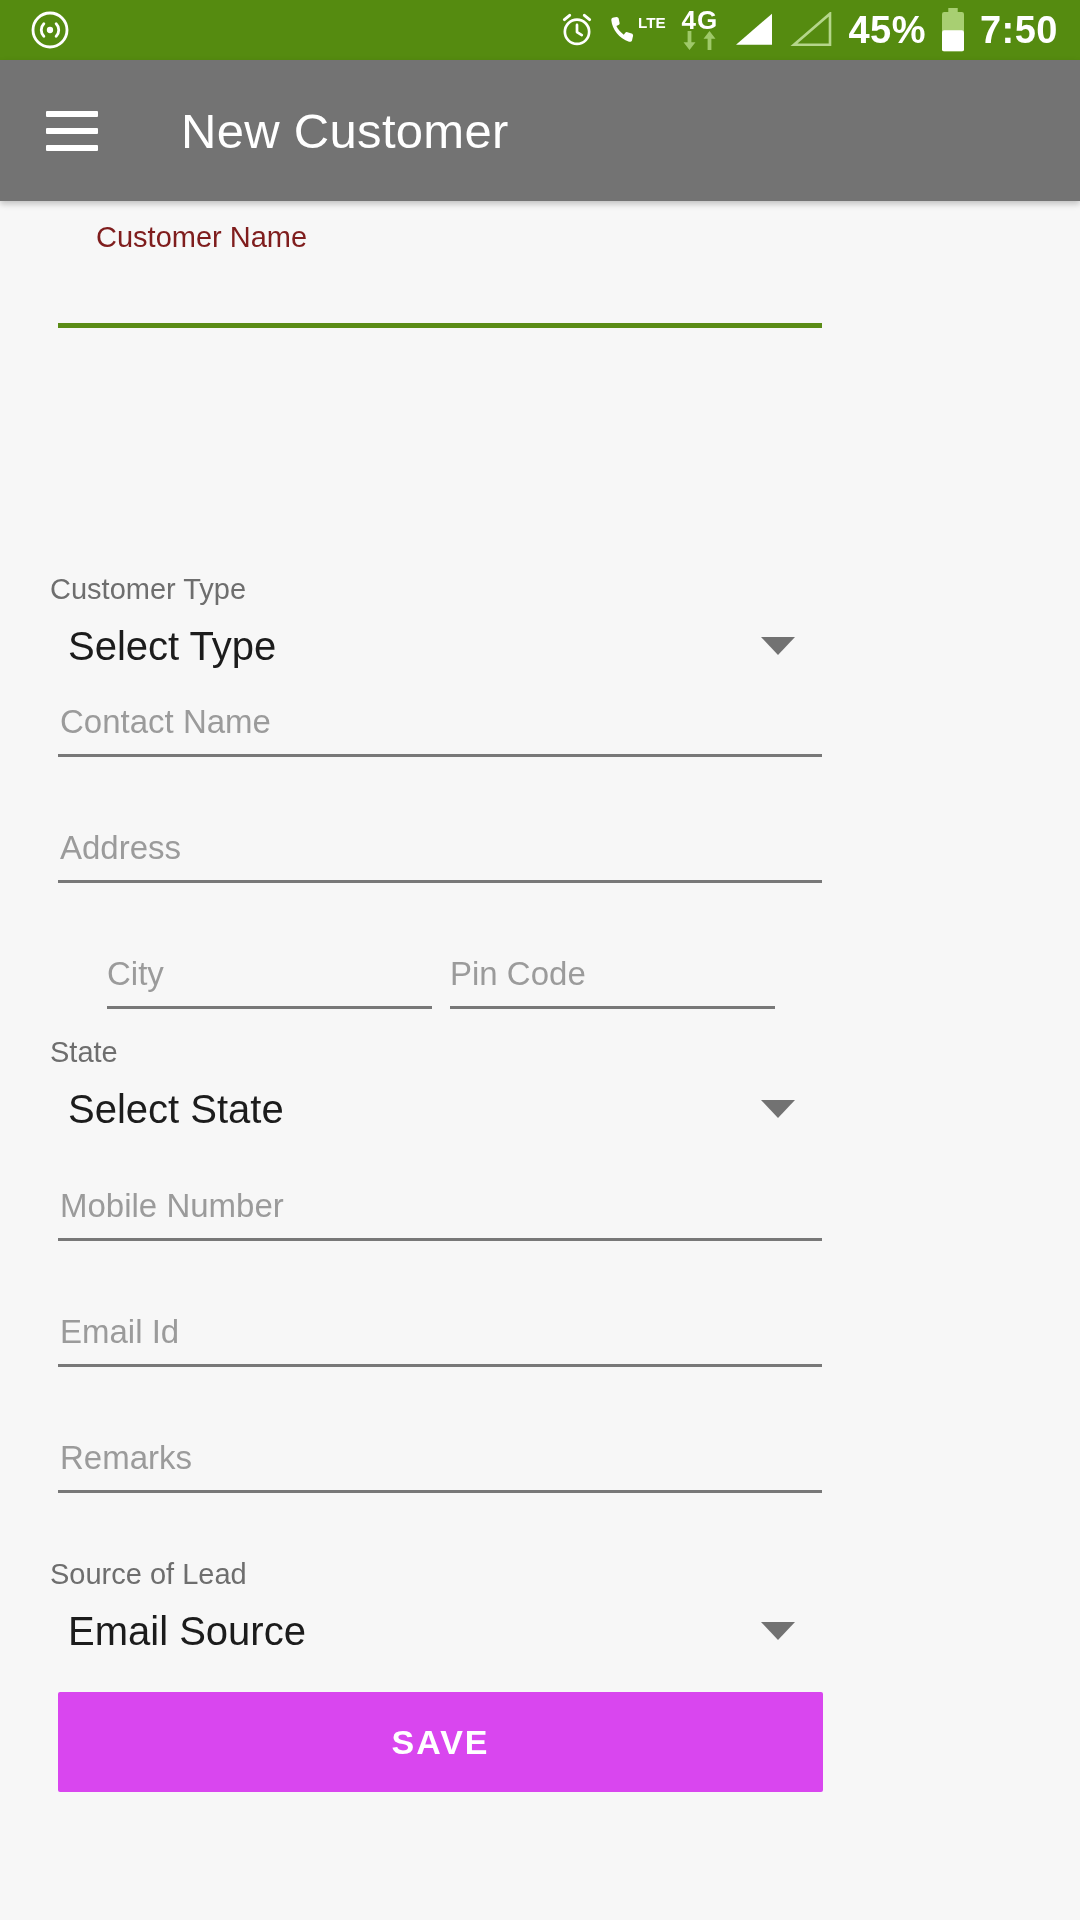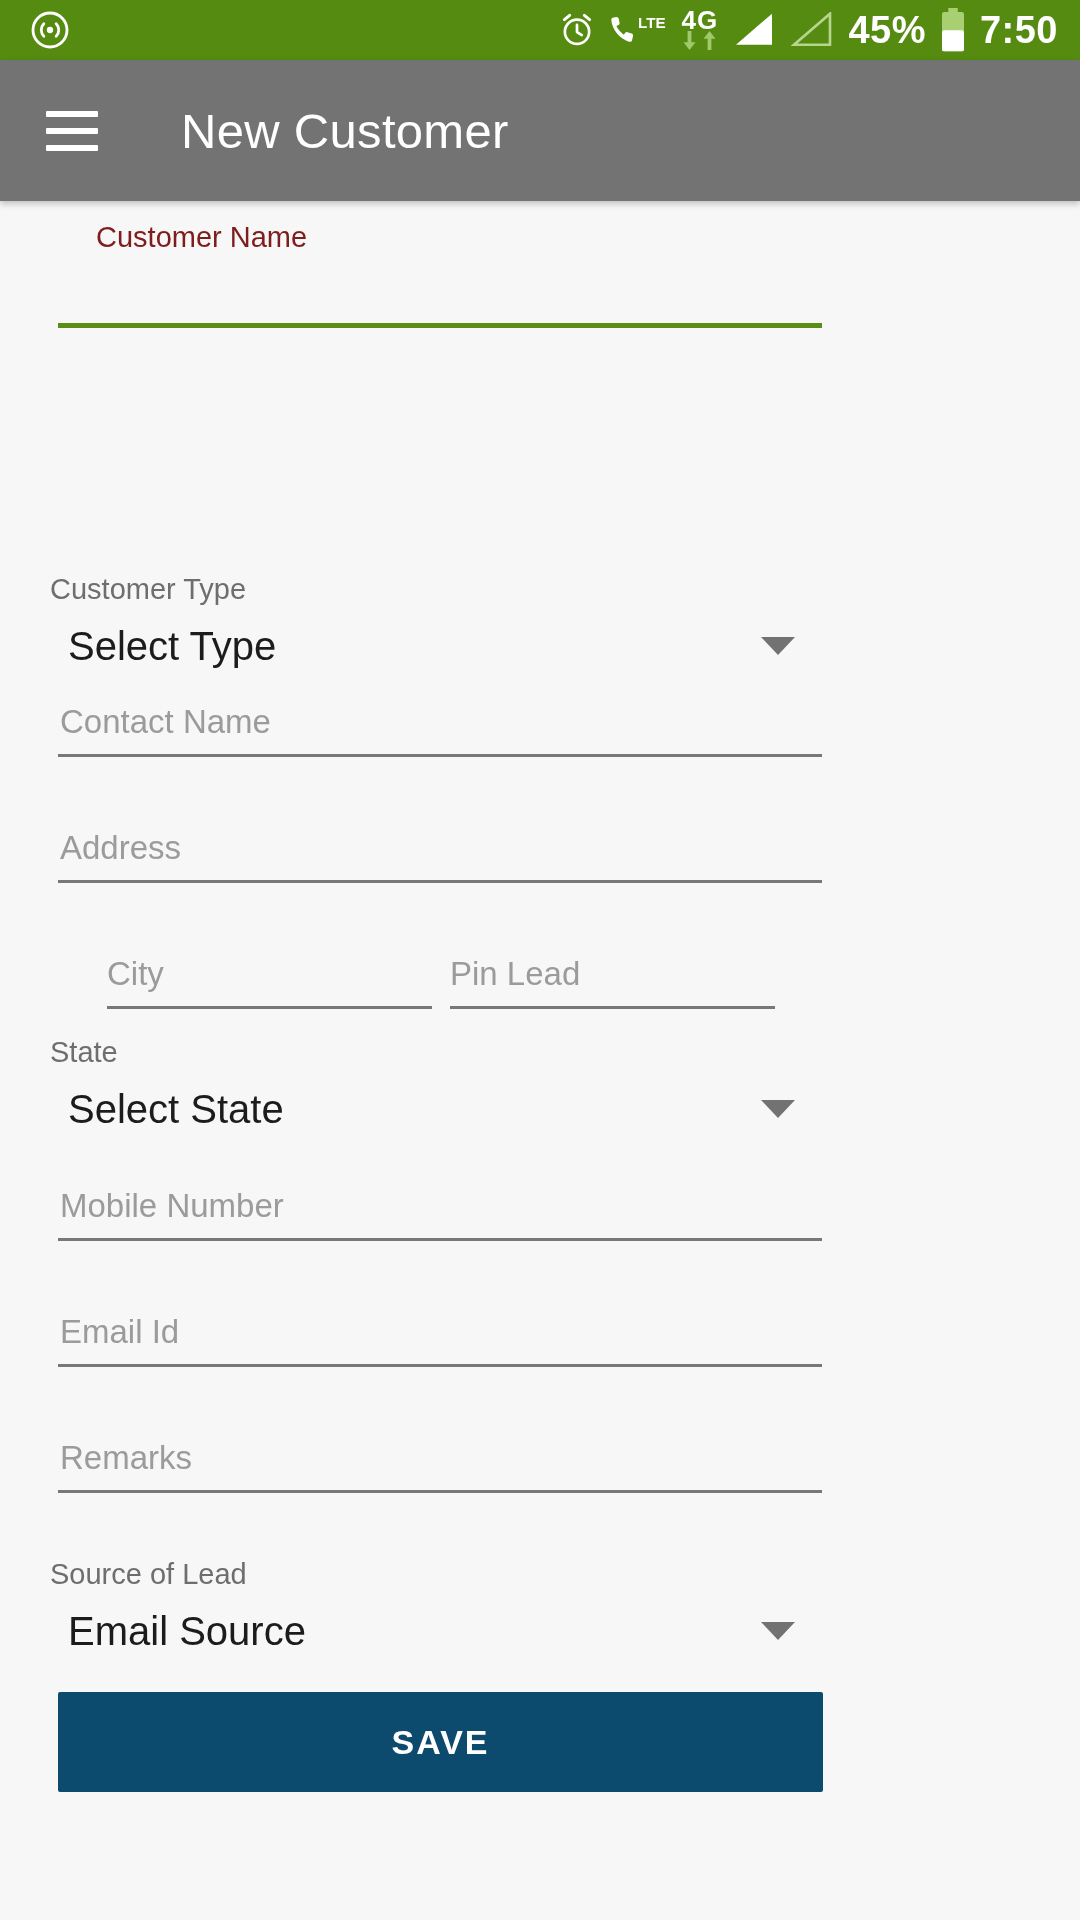--- a/index.html
+++ b/index.html
@@ -152,21 +152,21 @@
   .dual-col { position: absolute; }
   .dual-col .placeholder { padding-left: 0; }
   .dual-col .underline-gray { margin-left: 0; margin-right: 0; }
 
   
   .save-btn {
     position: absolute;
     left: 58px;
     width: 765px;
     height: 100px;
-    background: #0c4a6e;
+    background: #d946ef;
     color: #ffffff;
     font-size: 34px;
     font-weight: bold;
     letter-spacing: 2px;
     display: flex;
     align-items: center;
     justify-content: center;
     border: none;
     cursor: pointer;
     border-radius: 2px;
@@ -279,21 +279,21 @@
     <div class="placeholder">Address</div>
     <div class="underline-gray" style="margin-top:13px;"></div>
   </div>
 
   <div class="dual-wrap" style="top:754px;">
     <div class="dual-col" style="left:107px;width:325px;">
       <div class="placeholder">City</div>
       <div class="underline-gray" style="margin-top:13px;"></div>
     </div>
     <div class="dual-col" style="left:450px;width:325px;">
-      <div class="placeholder">Pin Lead</div>
+      <div class="placeholder">Pin Code</div>
       <div class="underline-gray" style="margin-top:13px;"></div>
     </div>
   </div>
 
   <div class="field abs" style="top:835px;">
     <div class="small-label">State</div>
     <div class="value-text" style="margin-top:18px;">Select State</div>
     <div class="caret" style="top:64px;"></div>
   </div>
 

